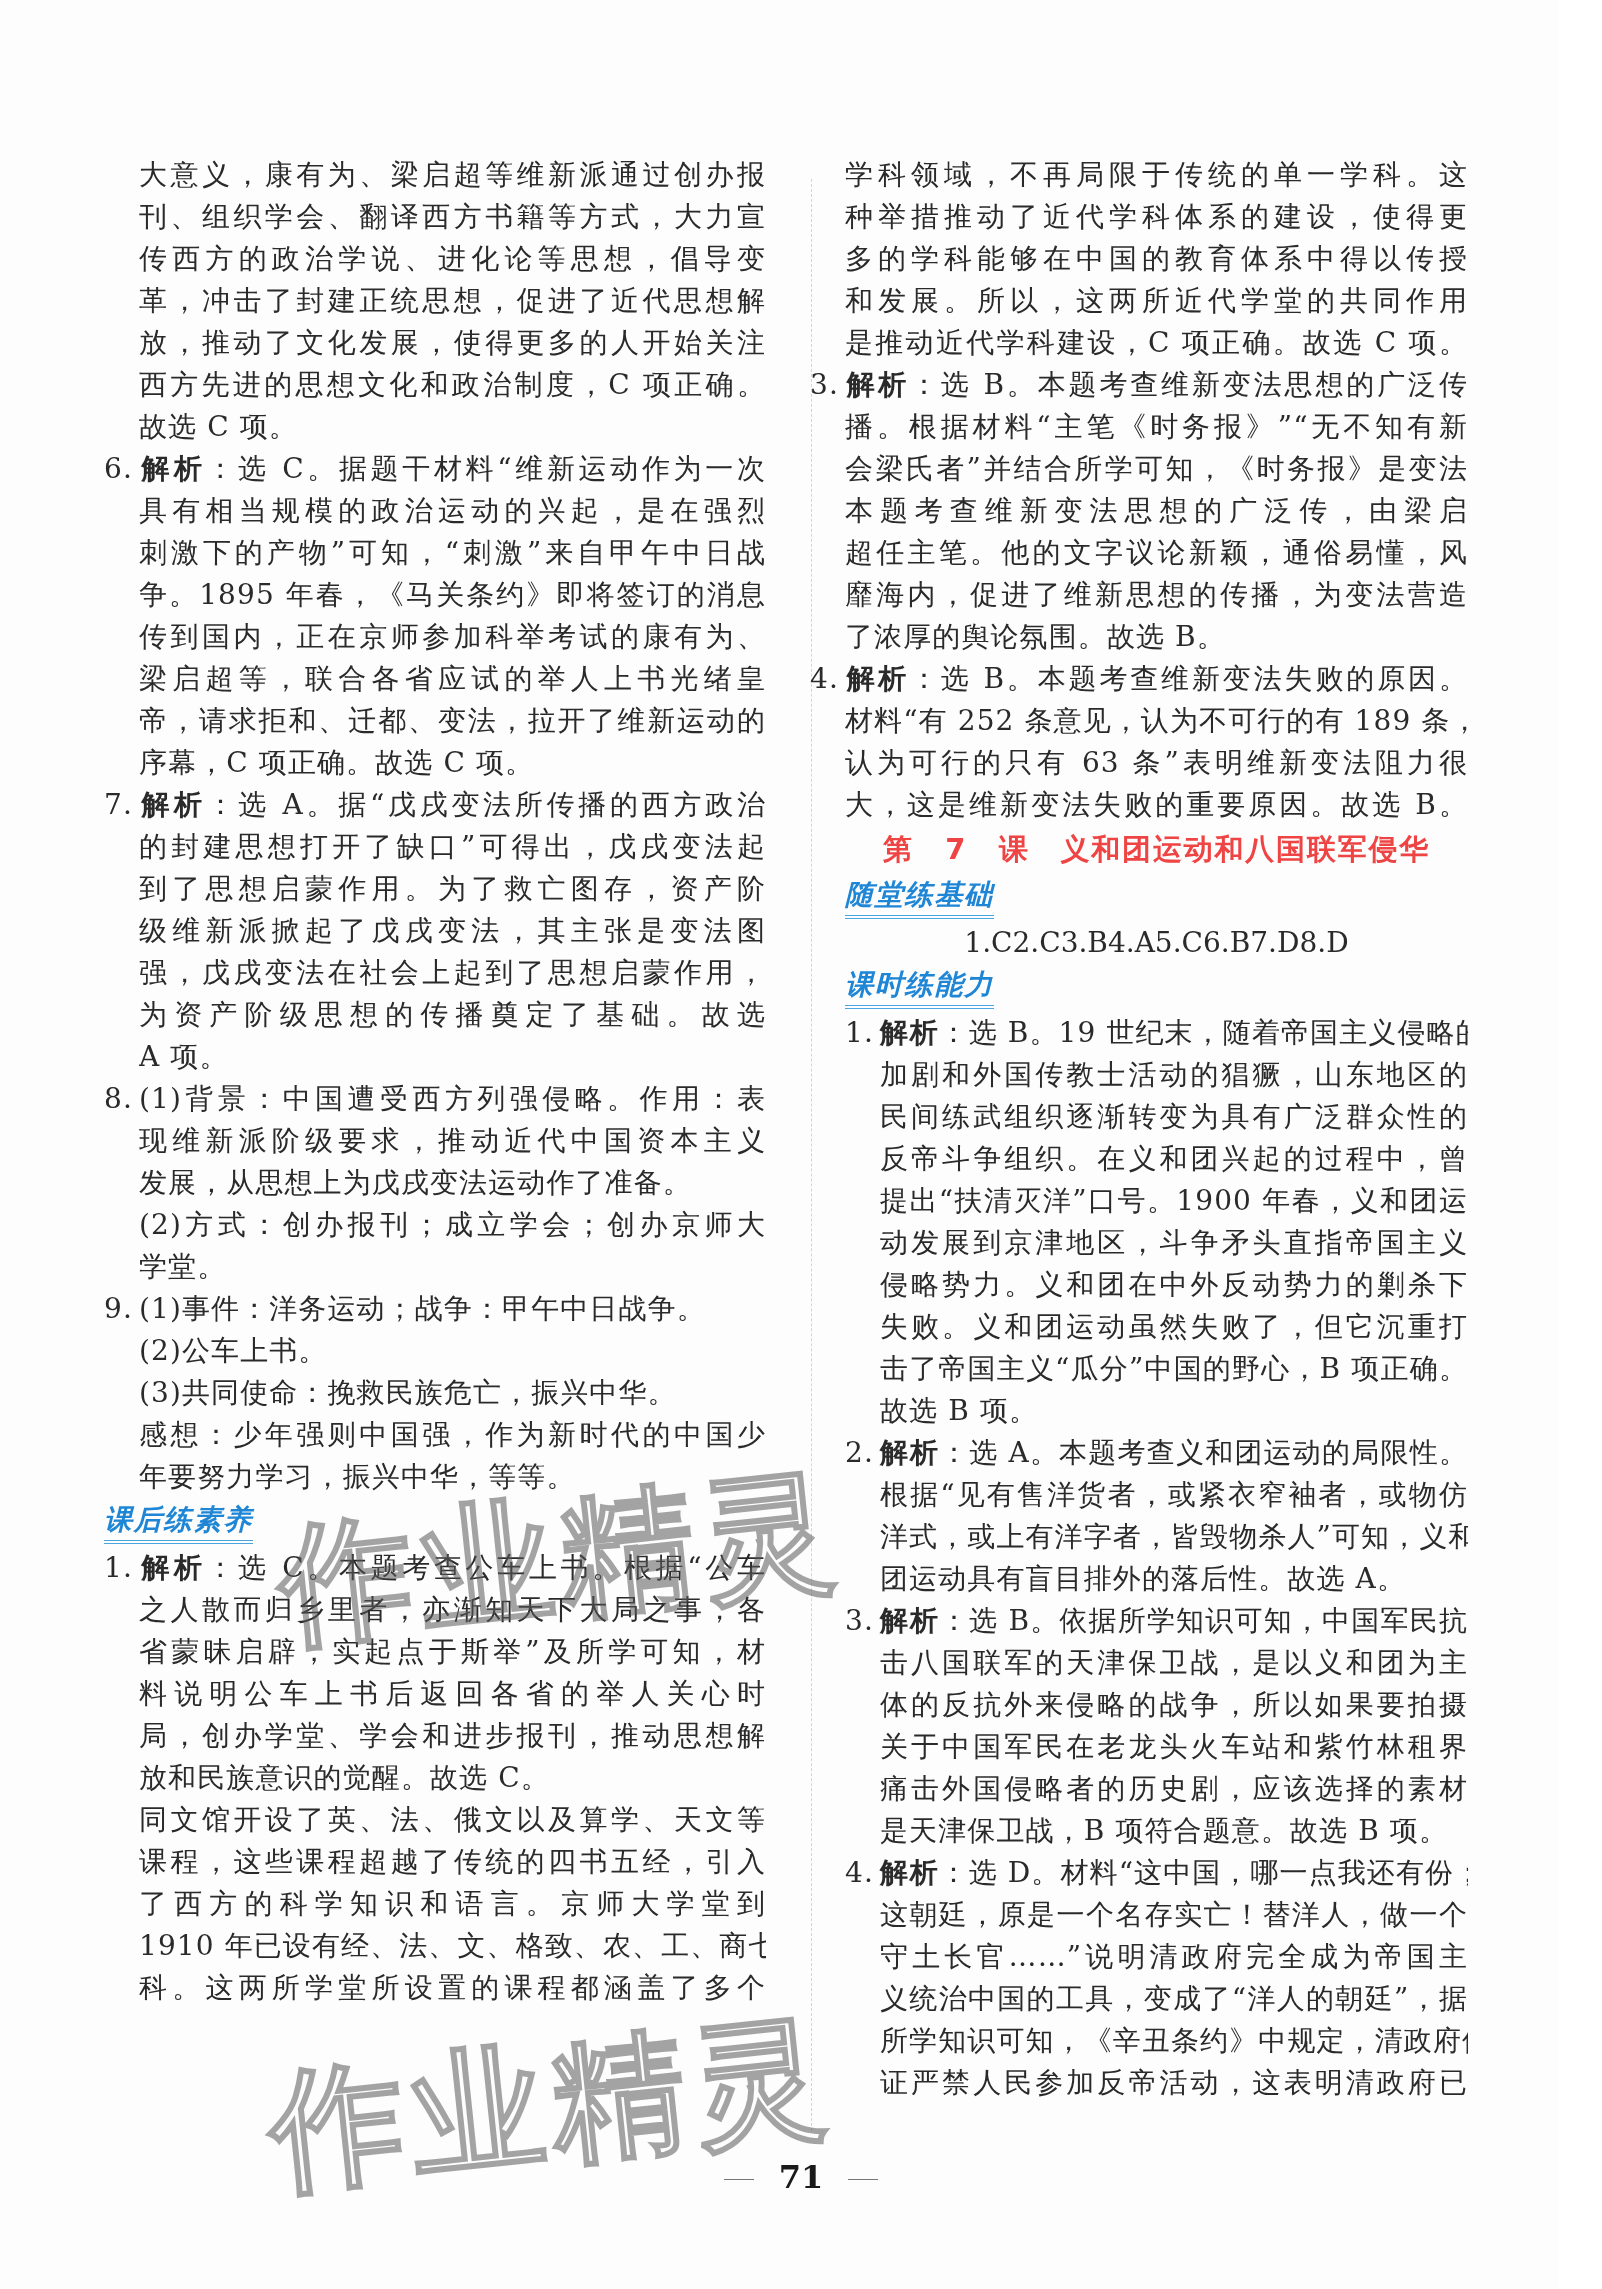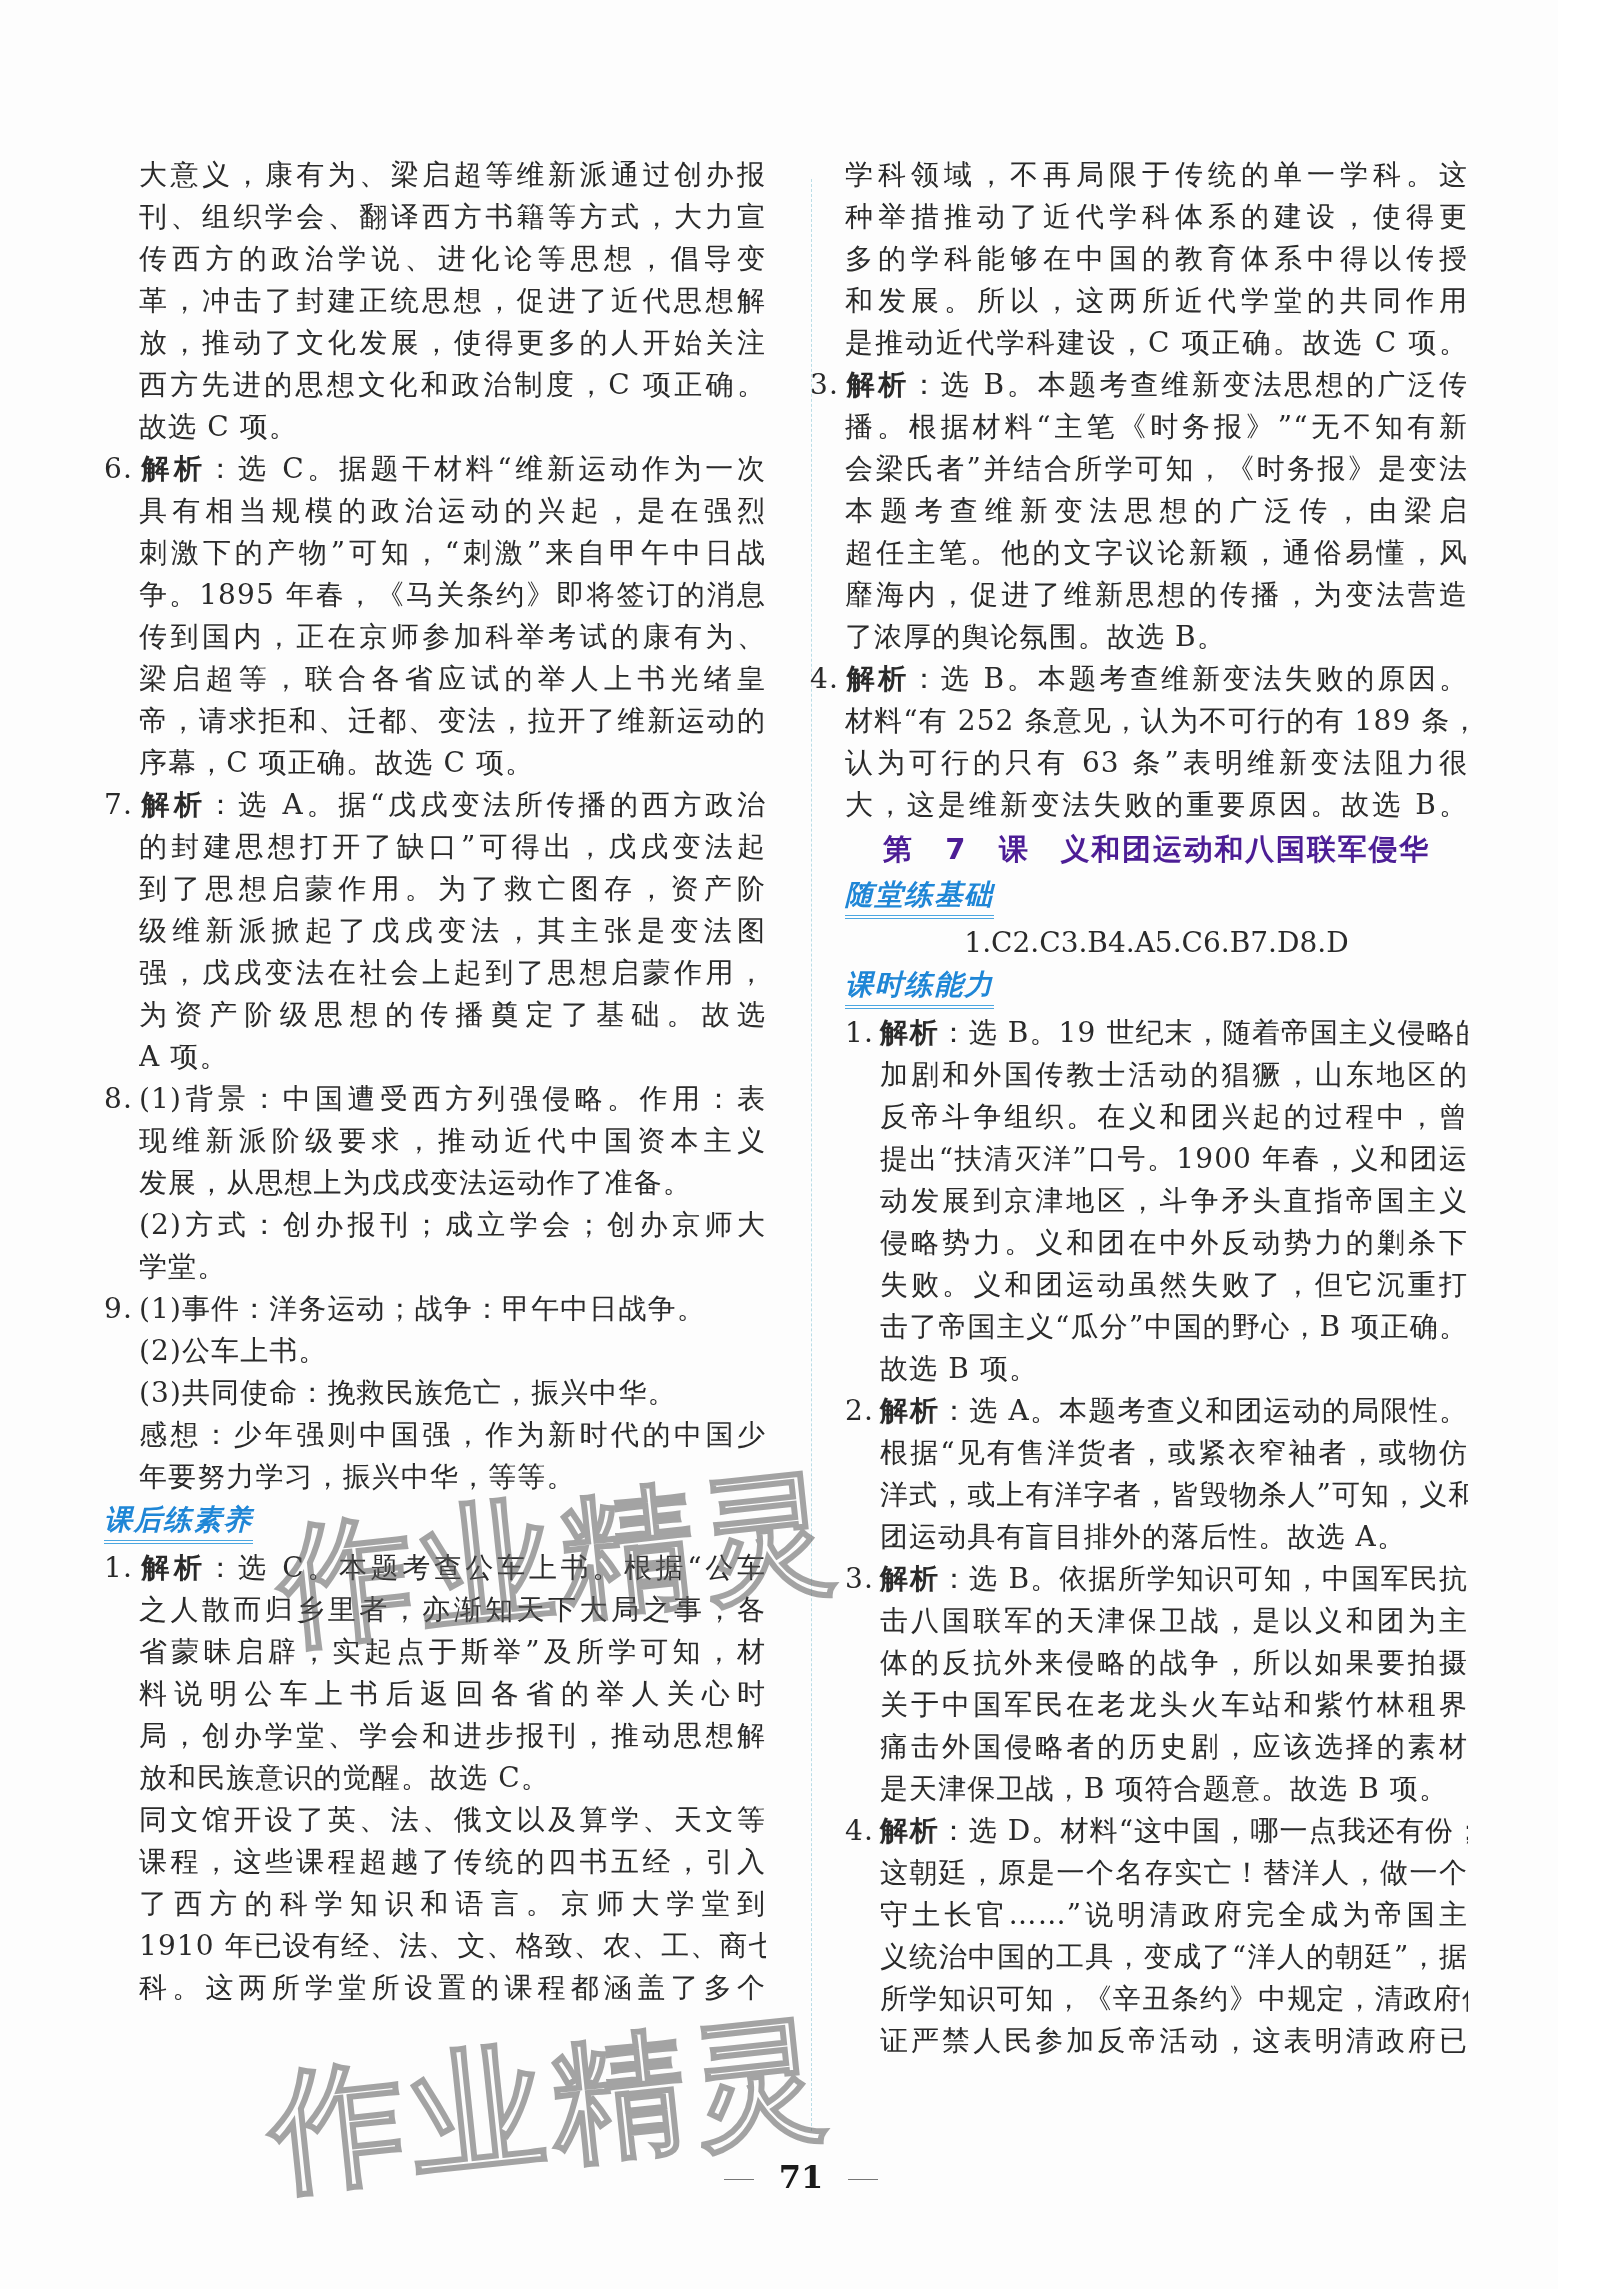--- a/index.html
+++ b/index.html
@@ -72,21 +72,21 @@
       padding-bottom: 2px;
       border-bottom: 4.5px double #4aa6e0;
     }
     .lesson-title {
       font-family: "DejaVu Sans", "Liberation Sans", sans-serif;
       font-weight: bold;
       font-size: 29px;
       line-height: 47px;
       height: 47px;
       text-align: center;
-      color: #4c1d95;
+      color: #ef4444;
       letter-spacing: 1.8px;
       word-spacing: 19.7px;
     }
     .answers-row {
       font-size: 28px;
       line-height: 41px;
       display: flex;
       justify-content: center;
     }
     .page-number {
@@ -253,20 +253,21 @@
     </div>
 
     <div class="section-head">课时练能力</div>
 
     <div style="padding-left:35px;">
       <div class="answer-item">
         <div class="line item">
           <span class="num">1.</span><span class="kw">解析</span><span>：选 B。19 世纪末，随着帝国主义侵略的</span>
         </div>
         <div class="line">加剧和外国传教士活动的猖獗，山东地区的</div>
+        <div class="line">民间练武组织逐渐转变为具有广泛群众性的</div>
         <div class="line">反帝斗争组织。在义和团兴起的过程中，曾</div>
         <div class="line">提出“扶清灭洋”口号。1900 年春，义和团运</div>
         <div class="line">动发展到京津地区，斗争矛头直指帝国主义</div>
         <div class="line">侵略势力。义和团在中外反动势力的剿杀下</div>
         <div class="line">失败。义和团运动虽然失败了，但它沉重打</div>
         <div class="line">击了帝国主义“瓜分”中国的野心，B 项正确。</div>
         <div class="line last">故选 B 项。</div>
       </div>
 
       <div class="answer-item">

